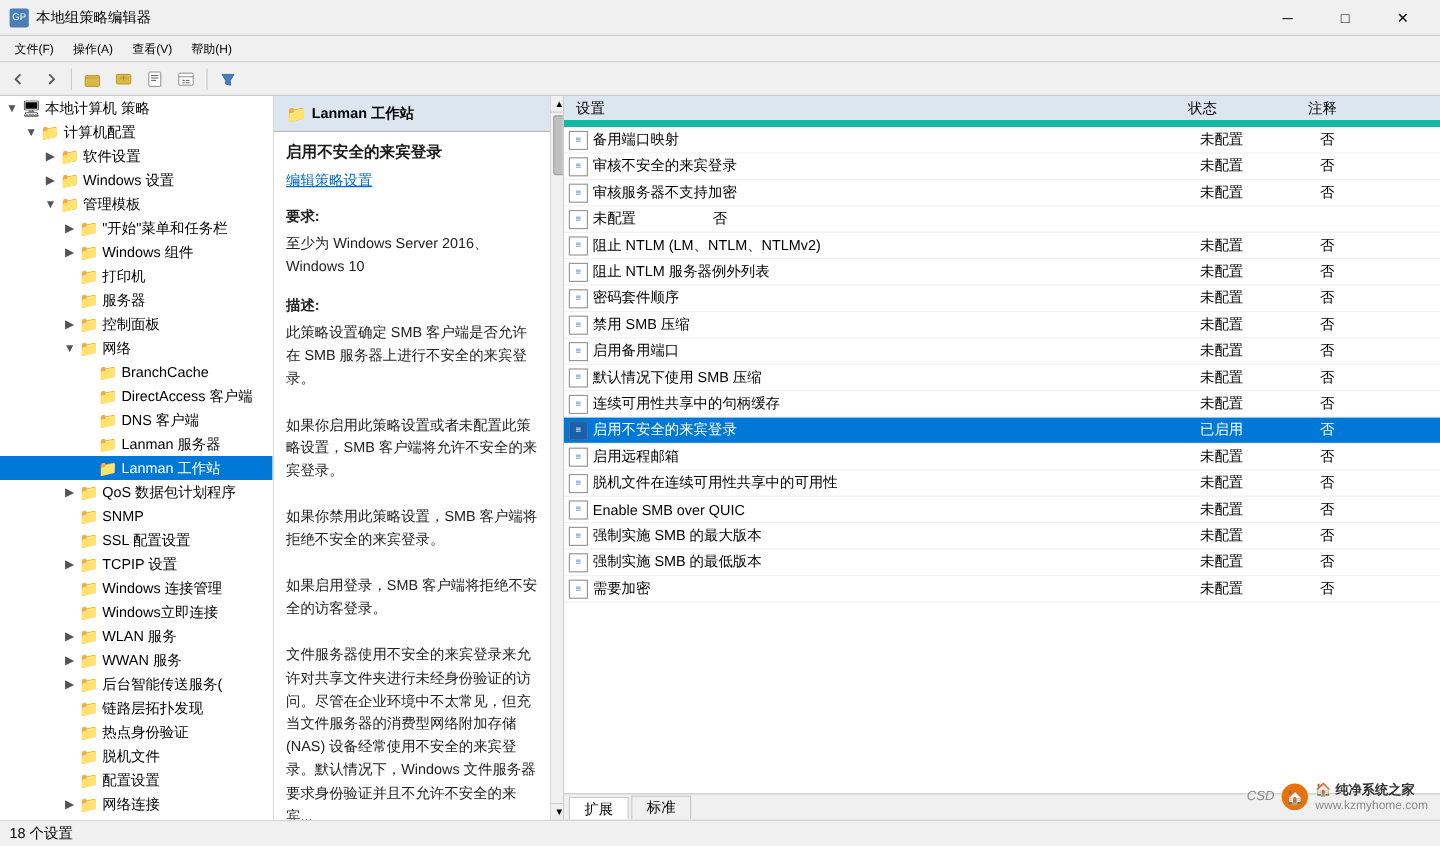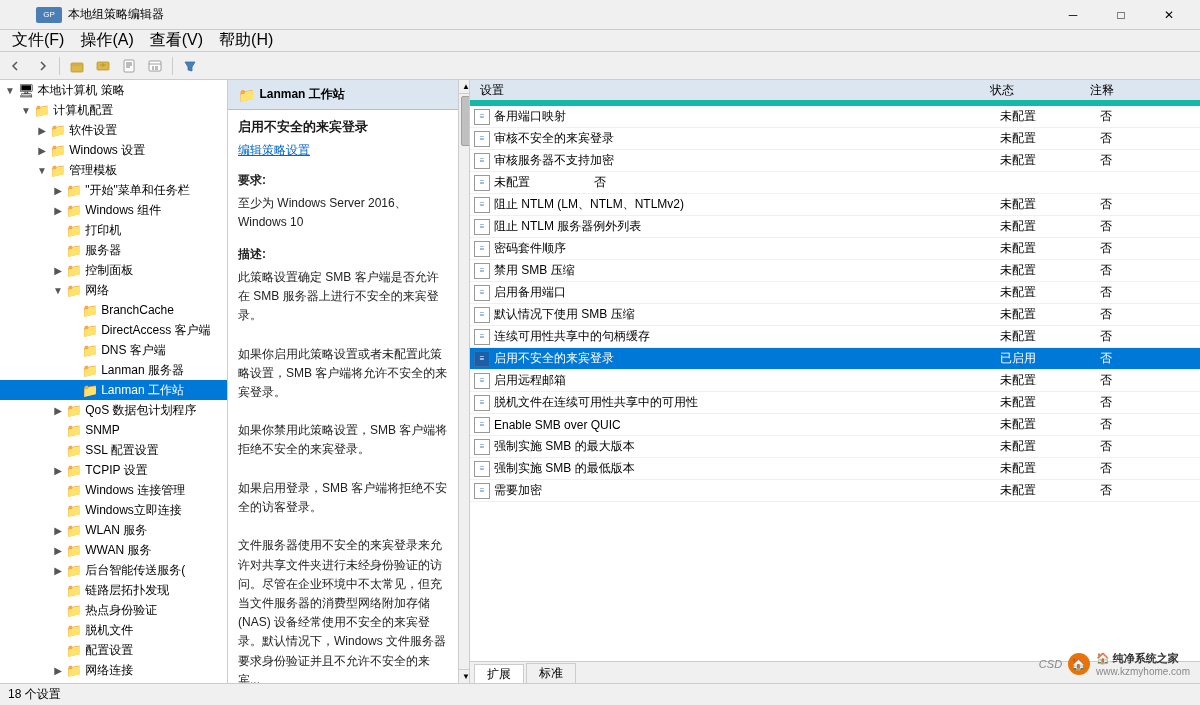--- a/index.html
+++ b/index.html
@@ -9,37 +9,37 @@
     .titlebar {
       background: #f0f0f0;
       height: 30px;
       display: flex;
       align-items: center;
       padding: 0 8px;
       border-bottom: 1px solid #ccc;
       justify-content: space-between;
     }
     .titlebar-left { display: flex; align-items: center; gap: 6px; font-size: 12px; }
-    .titlebar-icon { width: 26px; height: 16px; background: #4a7fb5; border-radius: 2px; display: inline-flex; align-items: center; justify-content: center; color: white; font-size: 9px; margin-left: 28px; }
+    .titlebar-icon { width: 16px; height: 16px; background: #4a7fb5; border-radius: 2px; display: inline-flex; align-items: center; justify-content: center; color: white; font-size: 9px; }
     .titlebar-controls { display: flex; gap: 2px; }
     .titlebar-btn { width: 46px; height: 30px; border: none; background: transparent; cursor: pointer; font-size: 12px; display: flex; align-items: center; justify-content: center; }
 
     
     .menubar {
       background: #f0f0f0;
       height: 22px;
       display: flex;
       align-items: center;
       padding: 0 4px;
       border-bottom: 1px solid #ccc;
     }
     .menubar-item {
       padding: 2px 8px;
       cursor: pointer;
-      font-size: 16px;
+      font-size: 10px;
     }
 
     
     .toolbar {
       background: #f0f0f0;
       height: 28px;
       display: flex;
       align-items: center;
       padding: 0 4px;
       border-bottom: 1px solid #ccc;

